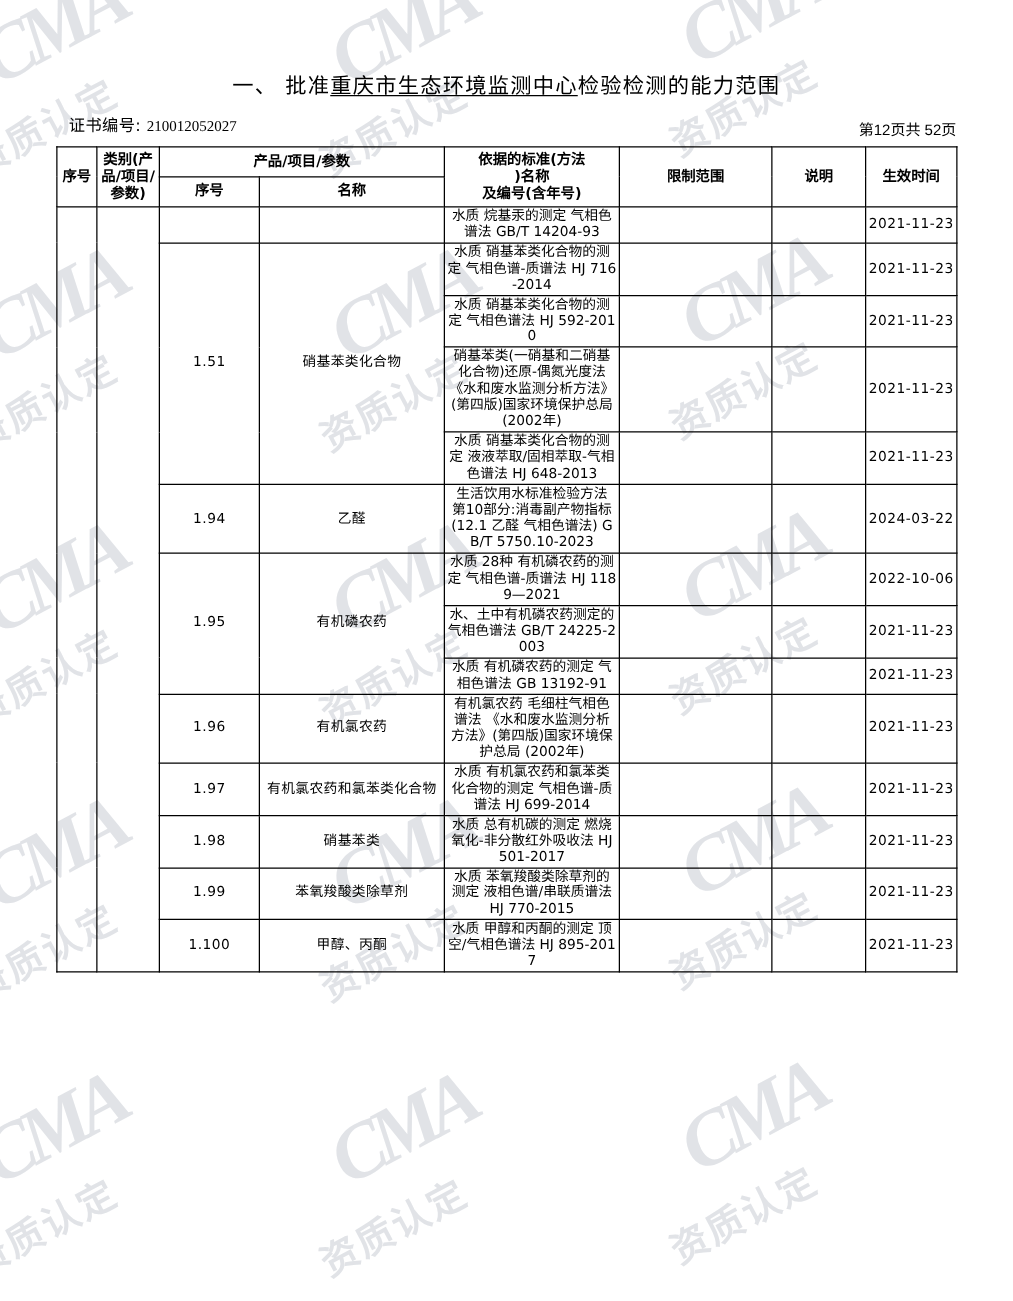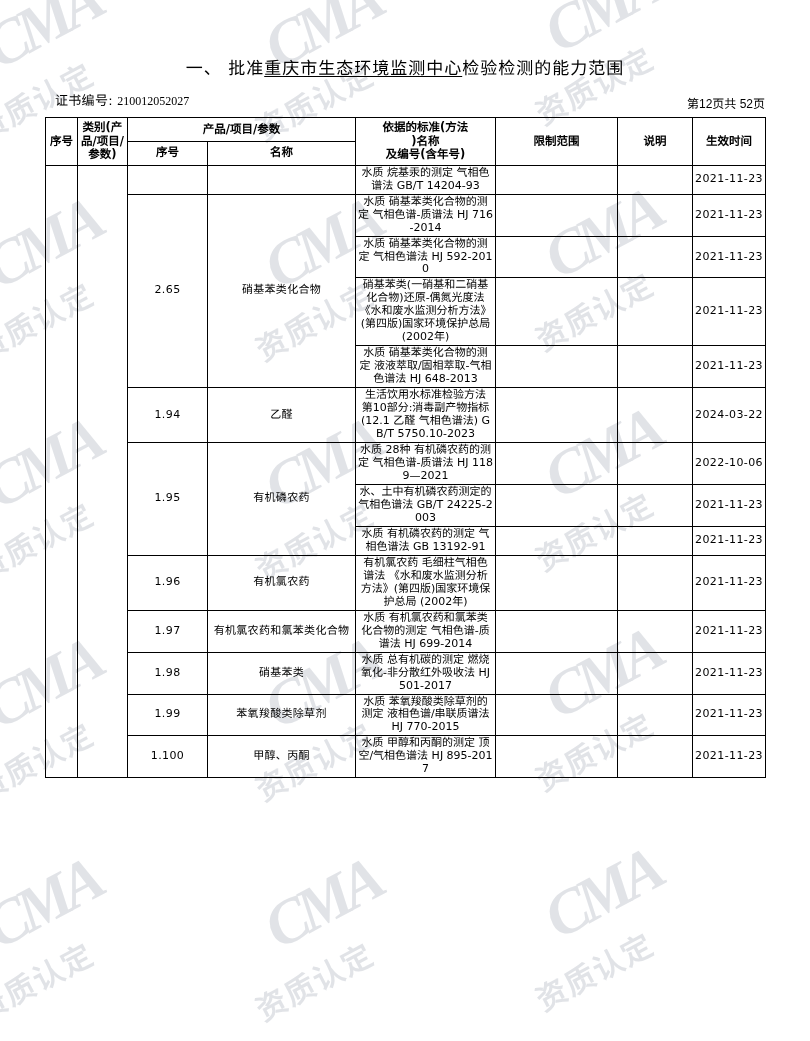--- a/index.html
+++ b/index.html
@@ -220,21 +220,21 @@
           <td class="c-seq" rowspan="14"></td>
           <td class="c-cat" rowspan="14"></td>
           <td class="sub-no"></td>
           <td class="name"></td>
           <td class="std">水质 烷基汞的测定 气相色谱法 GB/T 14204-93</td>
           <td class="limit"></td>
           <td class="note"></td>
           <td class="eff-date">2021-11-23</td>
         </tr>
         <tr>
-          <td class="sub-no" rowspan="4">2.65</td>
+          <td class="sub-no" rowspan="4">1.51</td>
           <td class="name" rowspan="4">硝基苯类化合物</td>
           <td class="std">水质 硝基苯类化合物的测定 气相色谱-质谱法 HJ 716-2014</td>
           <td class="limit"></td>
           <td class="note"></td>
           <td class="eff-date">2021-11-23</td>
         </tr>
         <tr>
           <td class="std">水质 硝基苯类化合物的测定 气相色谱法 HJ 592-2010</td>
           <td class="limit"></td>
           <td class="note"></td>

